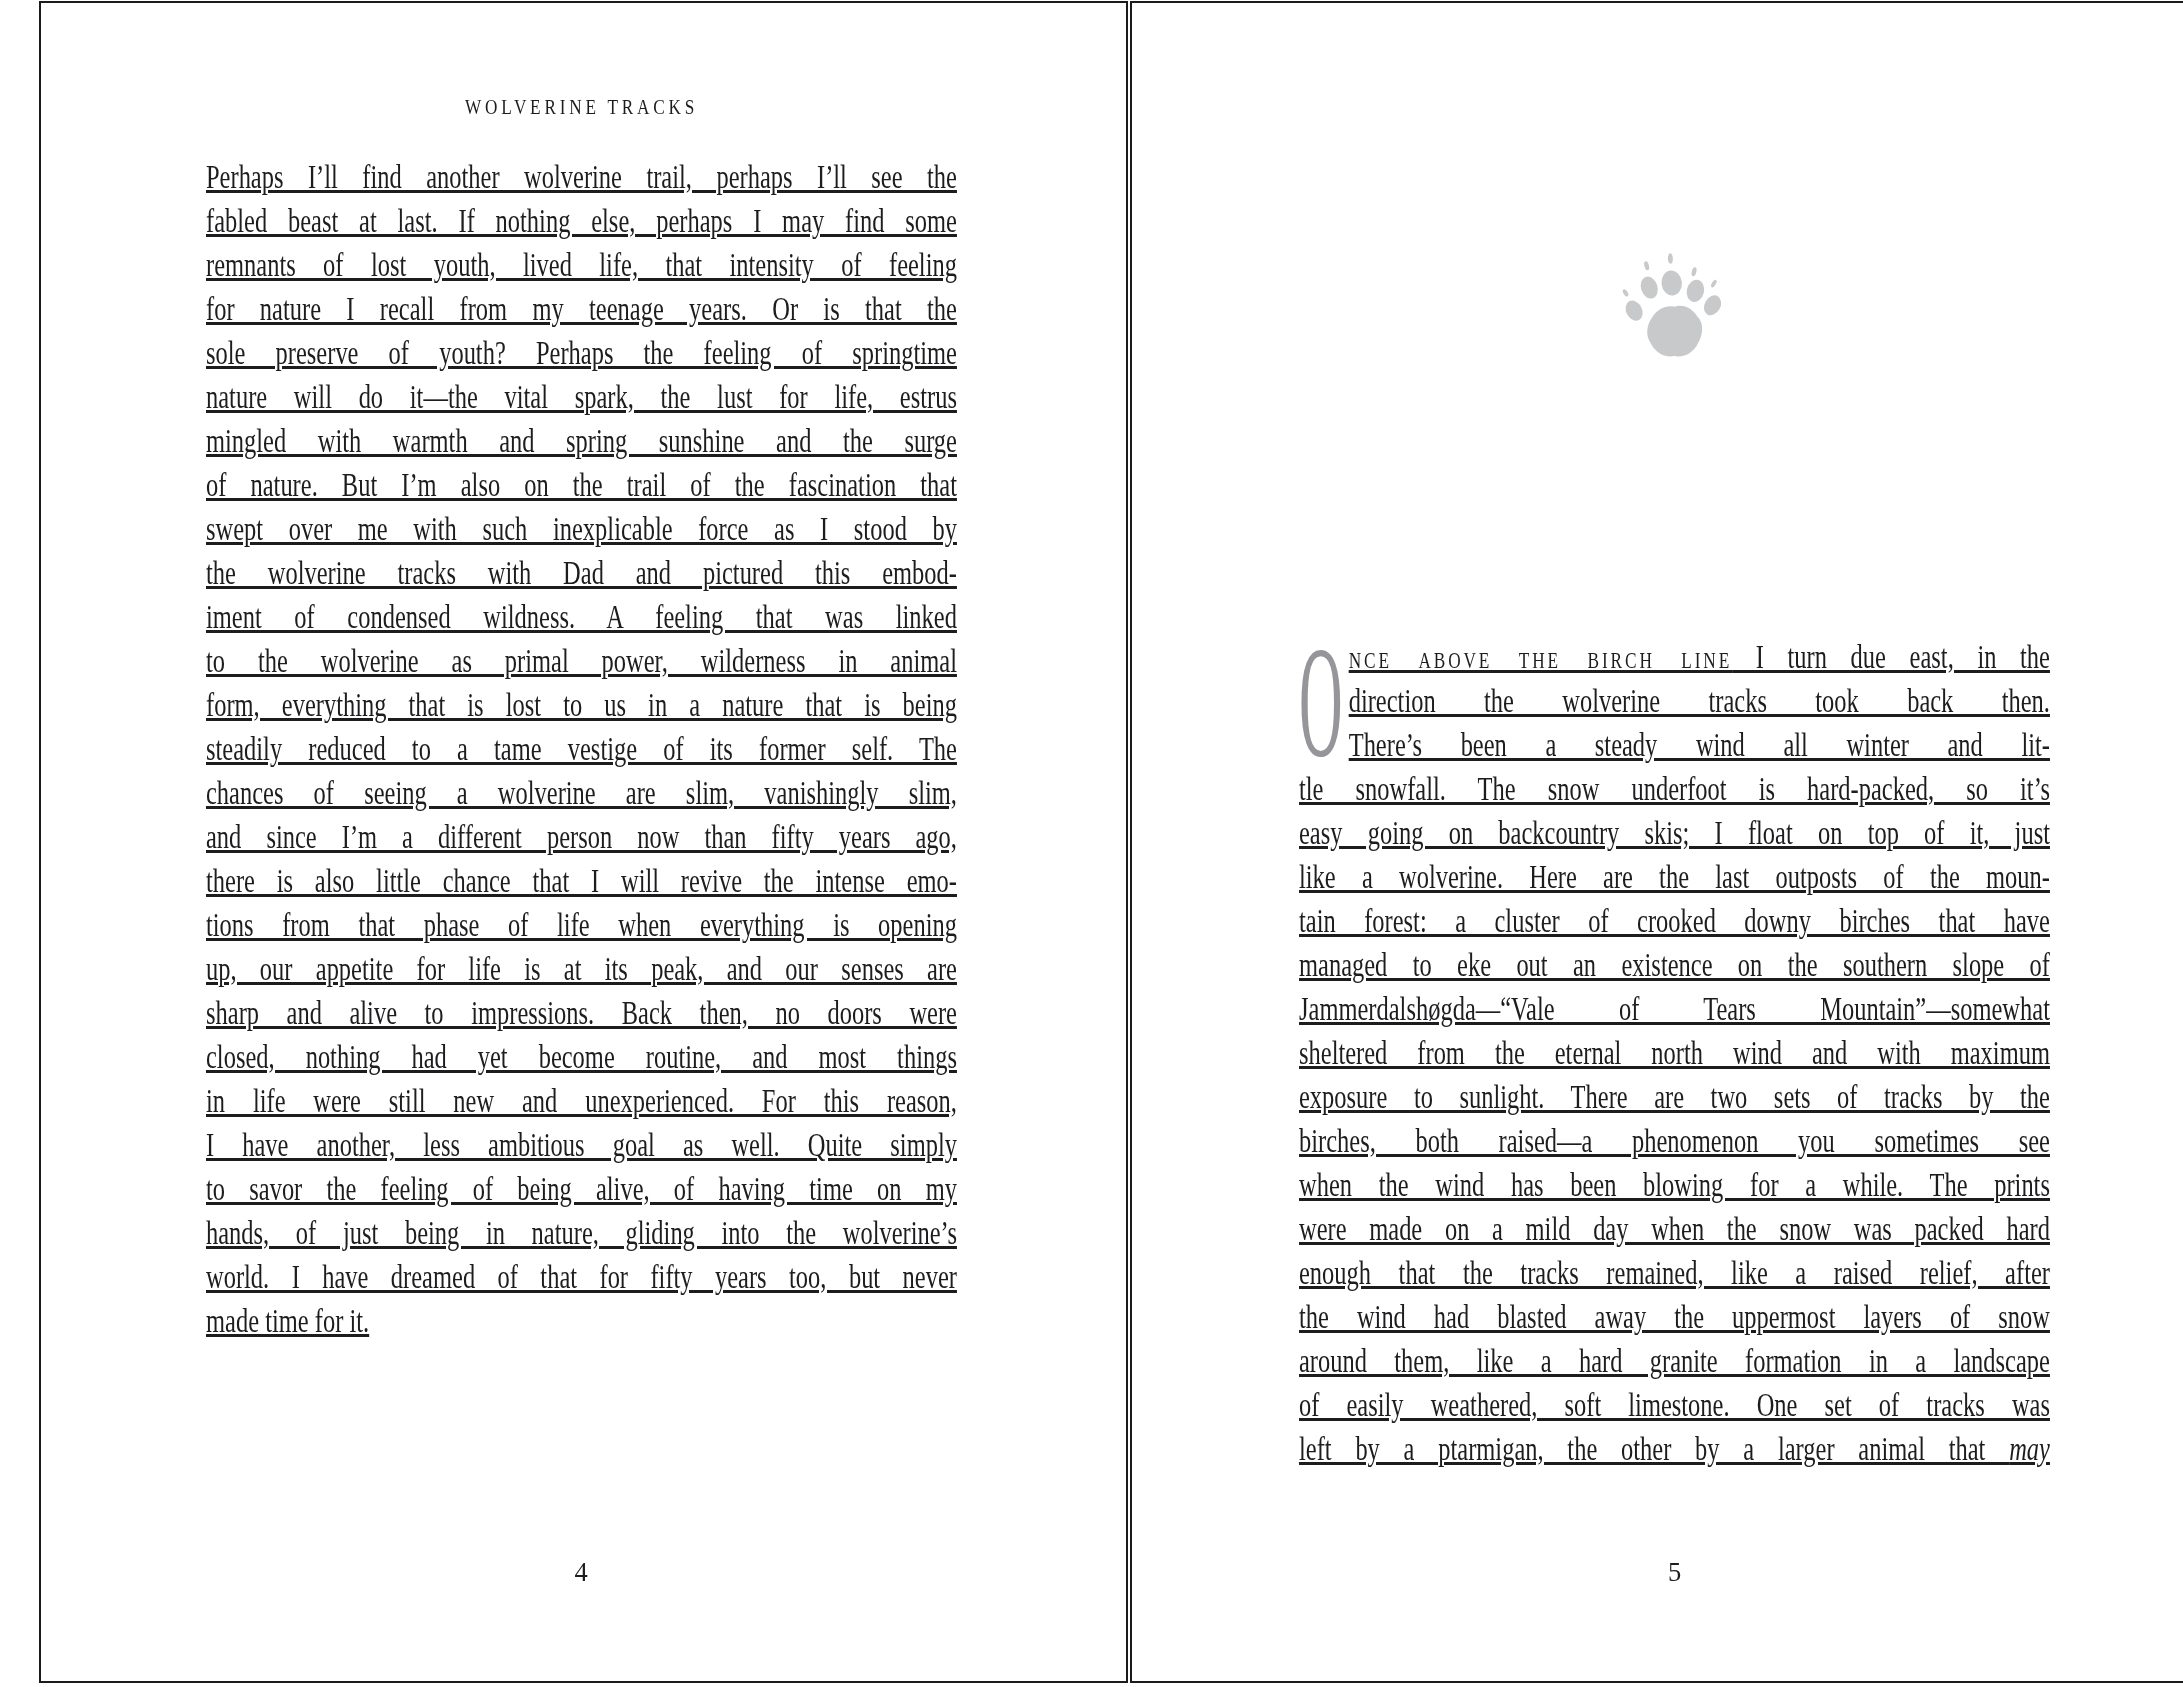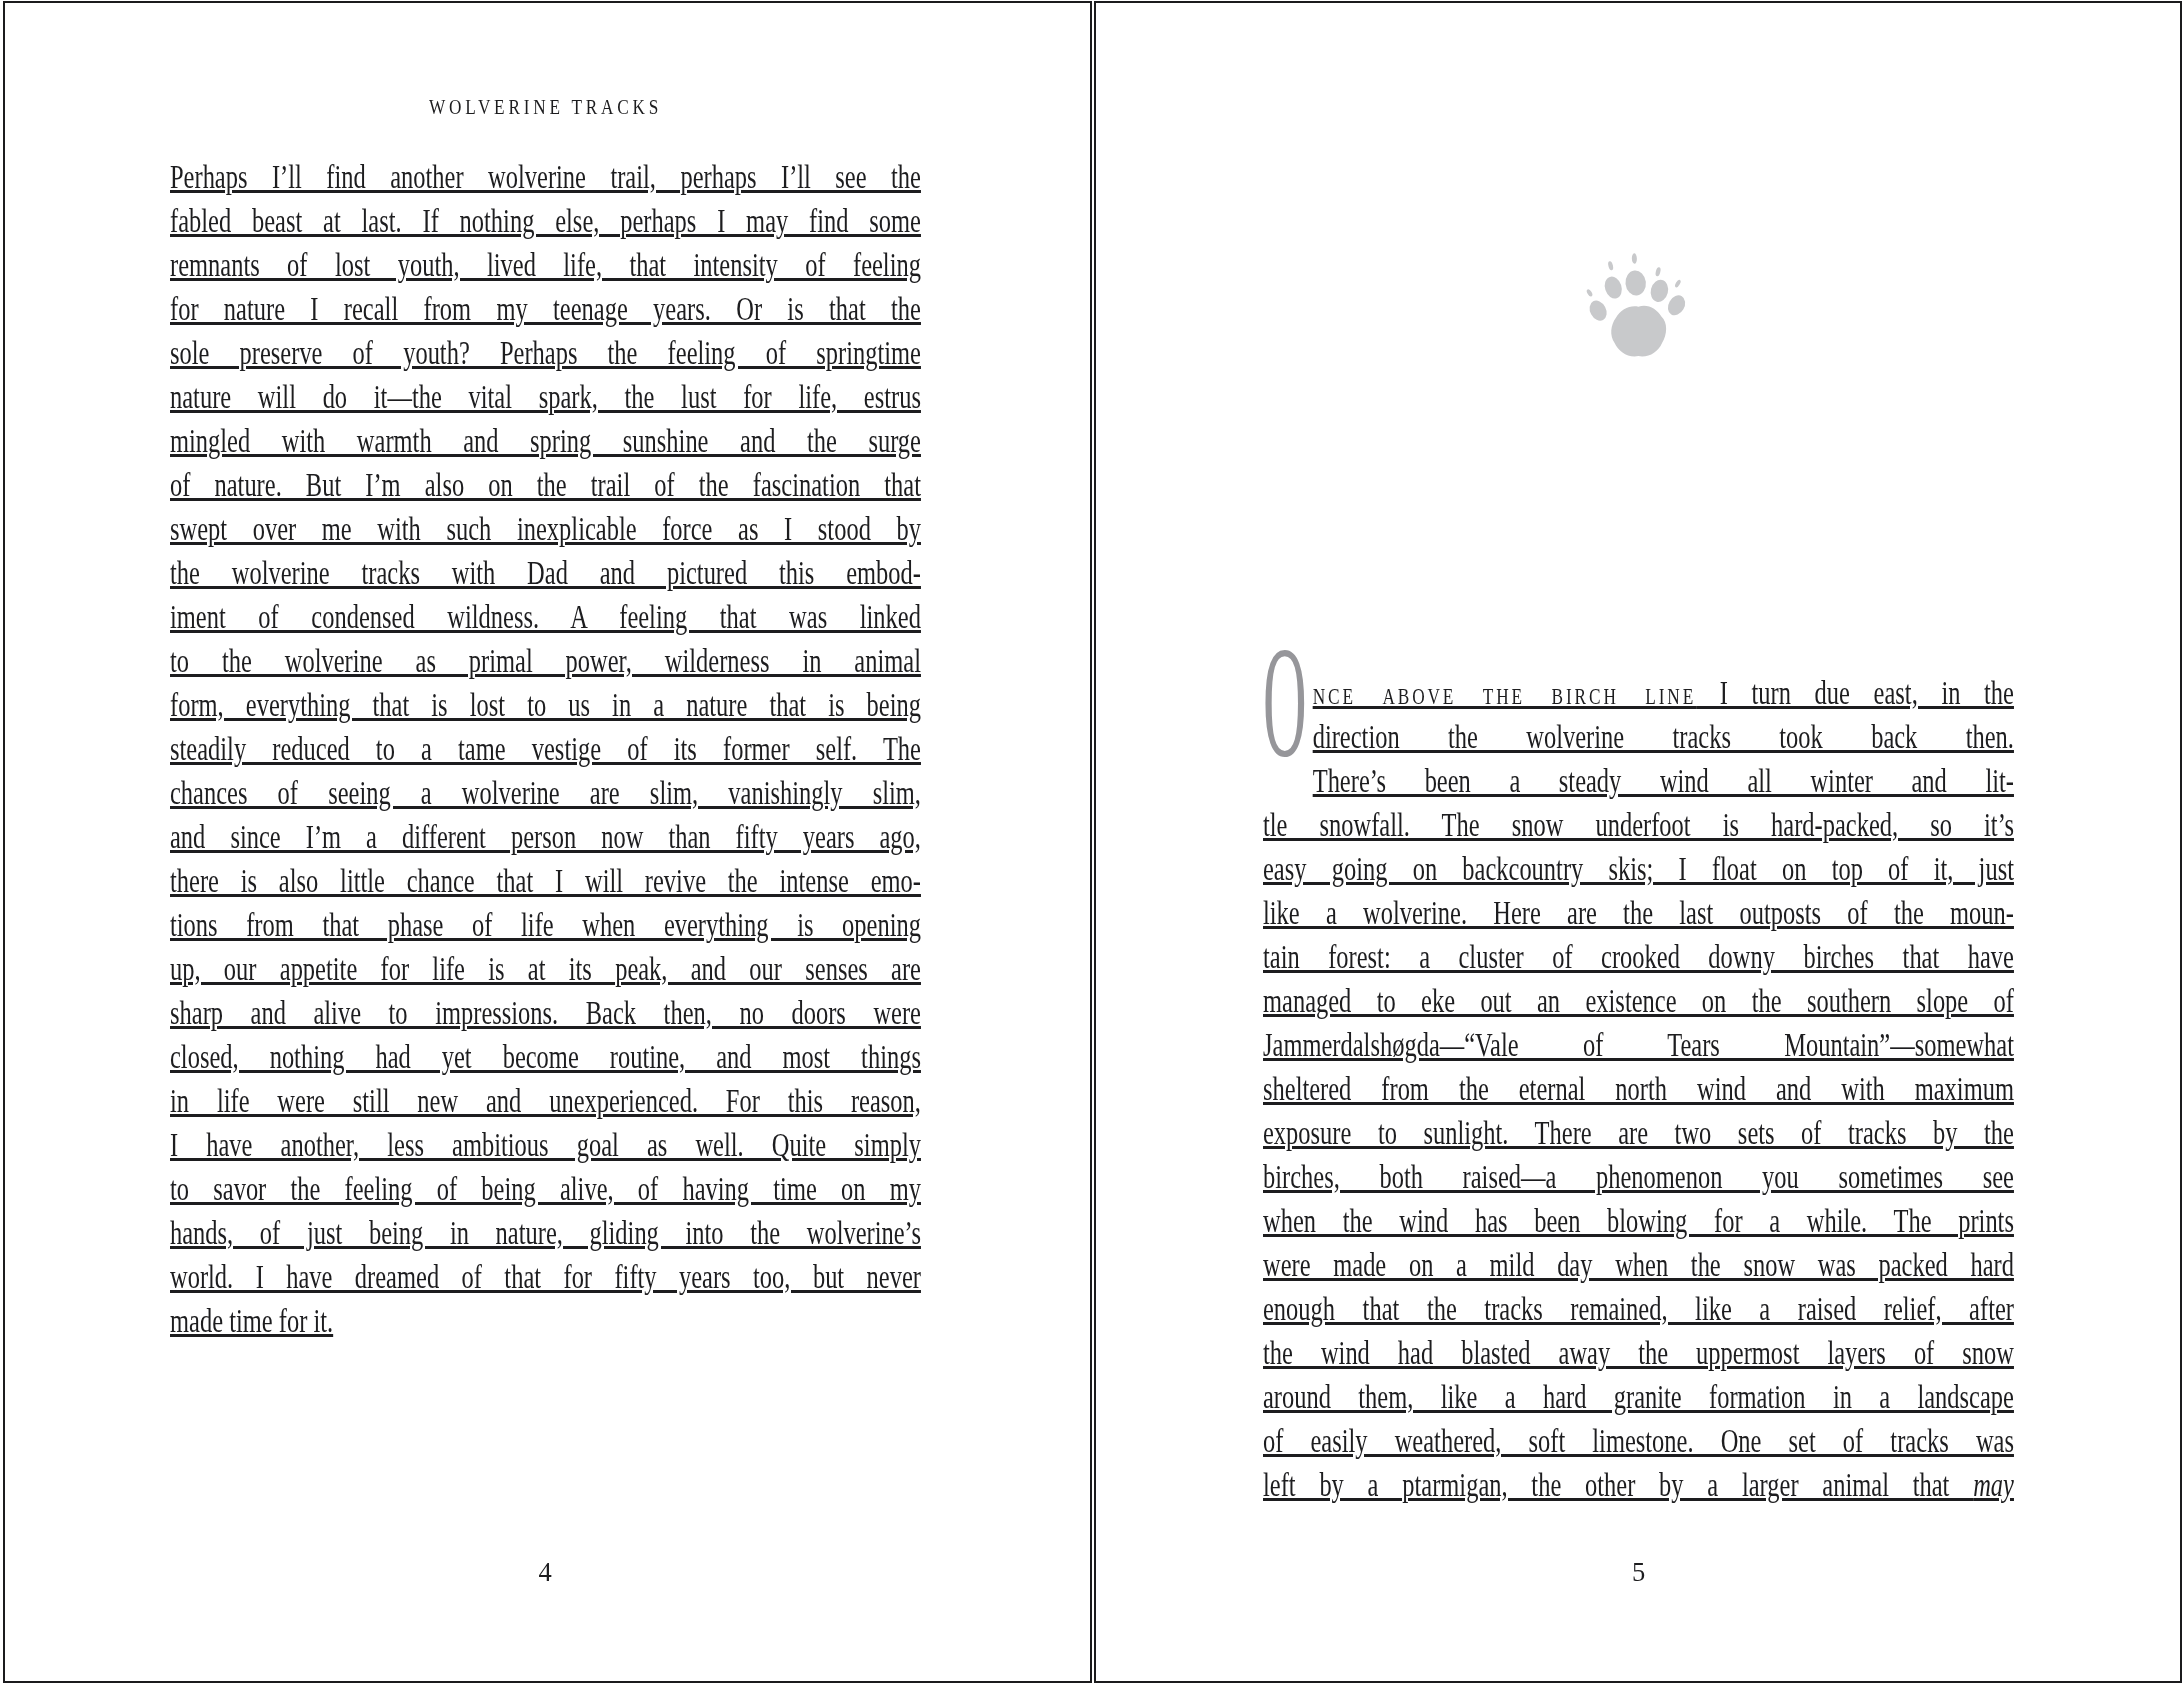--- a/index.html
+++ b/index.html
@@ -1,20 +1,20 @@
 <!DOCTYPE html>
 <html style="font-size:10.6px"><head>
 <meta charset="utf-8">
 <style>
   html,body { margin:0; padding:0; background:#ffffff; }
   body { width:2183px; height:1687px; position:relative;
          font-family:"Liberation Serif","DejaVu Serif",serif; color:#1d1d1f; }
 
   .page { position:absolute; top:1.3px; height:1682px; background:#ffffff;
-          border:2.6px solid #1b1b1d; box-sizing:border-box; }
+          border:2.6px solid #1b1b1d; box-sizing:border-box;margin-left:36px; }
   .page-left  { left:2.6px;    width:1089px; }
   .page-right { left:1094px; width:1088px; }
 
   
   .running-head { position:absolute; top:92px; left:165px; width:751px;
                   text-align:center; font-size:21px; letter-spacing:4.6px;
                   transform:scaleX(0.82); transform-origin:50% 50%;
                   white-space:nowrap; }
 
   .body-block { position:absolute; left:165px; top:152px; width:751px;text-decoration:underline; }
@@ -29,21 +29,21 @@
   .folio-right { left:167px; }
 
   
   .paw { position:absolute; left:488px; top:247px; width:106px; height:112px; }
   .paw svg { display:block; width:100%; height:100%; }
 
   .chapter-title { position:absolute; left:0; right:0; top:412px; margin:0;
                    text-align:center; font-size:90px; font-weight:normal;
                    letter-spacing:2px; }
 
-  .right-block { left:167px; top:668px; }
+  .right-block { left:167px; top:632px; }
   .dropcap-spacer { float:left; width:69px; height:131px; }
   .dropcap { position:absolute; left:167px; top:619px; font-size:159px;
              line-height:1; color:#96969a; transform:scale(0.38,1);
              transform-origin:0 0; }
   .sc { font-variant:small-caps; letter-spacing:4px; }
   .ital { font-style:italic; }
   .closing { text-align-last:justify; }
 </style>
 </head>
 <body>

